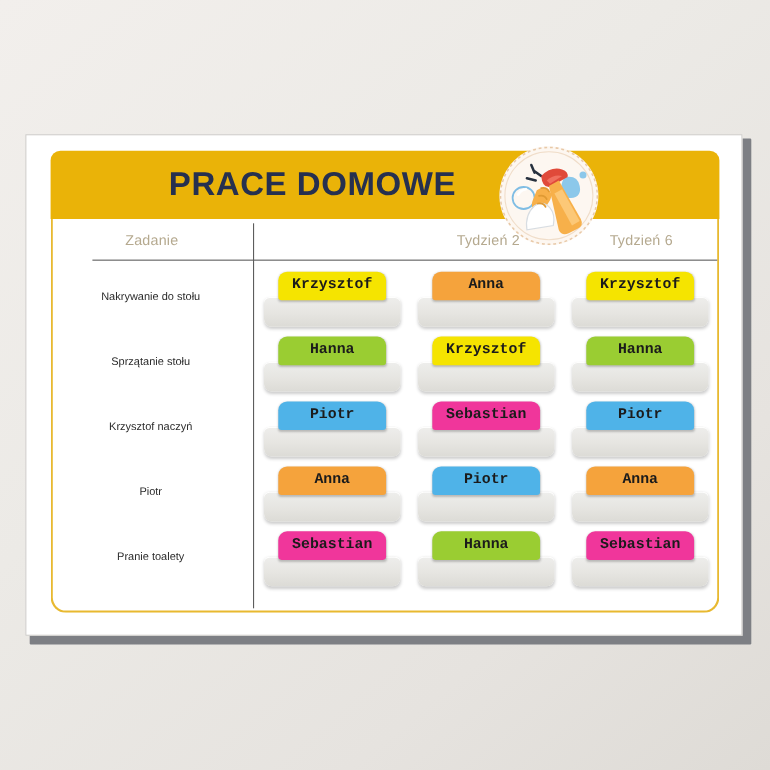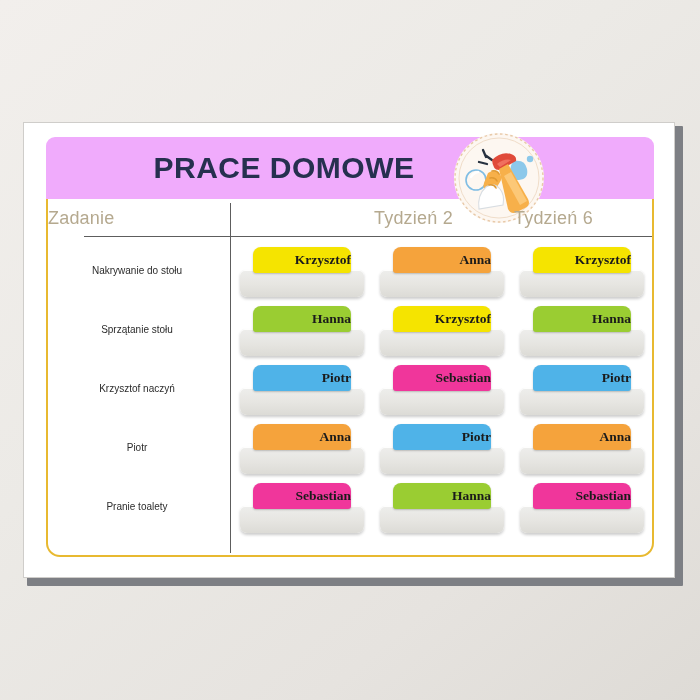--- a/index.html
+++ b/index.html
@@ -44,21 +44,21 @@
     overflow: hidden;
   }
 
   
   #title-band {
     position: absolute;
     left: 22px;
     top: 14px;
     width: 608px;
     height: 62px;
-    background: #f0abfc;
+    background: #eab308;
     border-radius: 9px 9px 0 0;
   }
   #title-text {
     position: absolute;
     left: 0;
     top: 0;
     width: 476px;
     height: 62px;
     line-height: 62px;
     text-align: center;
@@ -104,22 +104,22 @@
     left: 0;
     top: 0;
     width: 604px;
     height: 35px;
   }
   .col-head {
     position: absolute;
     top: 0;
     height: 35px;
     line-height: 35px;
-    text-align: left;
-    font-size: 18px;
+    text-align: center;
+    font-size: 13px;
     color: #b5a98f;
     letter-spacing: 0.2px;
   }
   #col-head-task   { left: 0px;   width: 180px; }
   #col-head-w1     { left: 184px; width: 140px; }
   #col-head-w2     { left: 326px; width: 140px; }
   #col-head-w3     { left: 466px; width: 138px; }
 
   #head-underline {
     position: absolute;
@@ -164,25 +164,25 @@
     width: 124px;
     height: 50px;
   }
   .tag-top {
     position: absolute;
     left: 13px;
     top: 0px;
     width: 98px;
     height: 26px;
     border-radius: 8px 8px 3px 3px;
-    text-align: right;
+    text-align: center;
     line-height: 25px;
     font-size: 13.5px;
     color: #1b1b1b;
-    font-family: Liberation Serif, serif;
+    font-family: Liberation Mono, monospace;
     font-weight: bold;
     white-space: nowrap;
     overflow: hidden;
     box-shadow: 0 1px 2px rgba(0,0,0,0.22);
     z-index: 2;
   }
   .tag-base {
     position: absolute;
     left: 0px;
     top: 23px;

